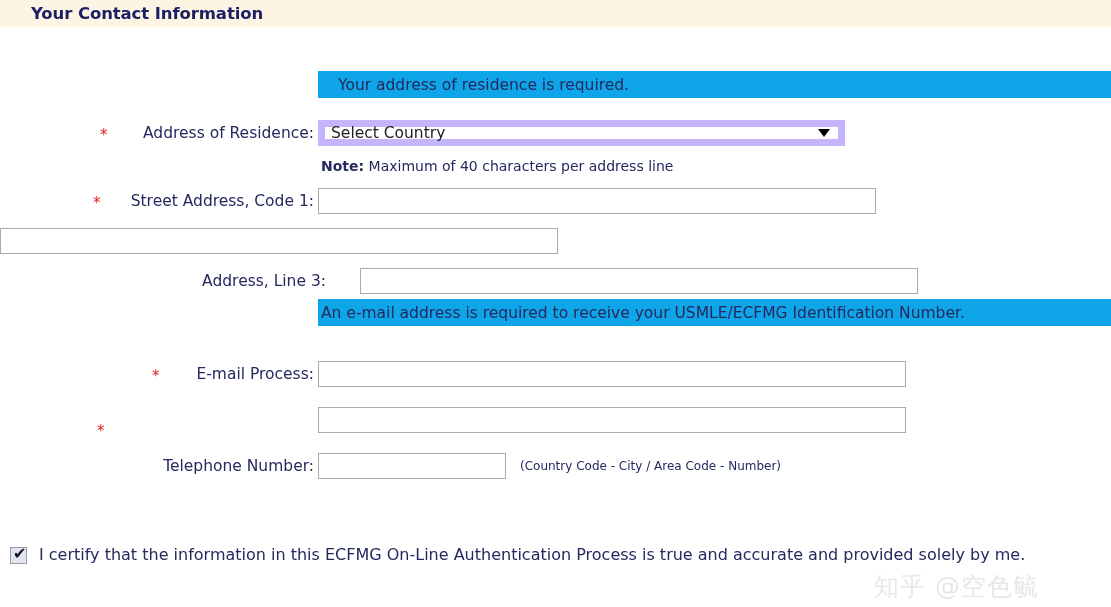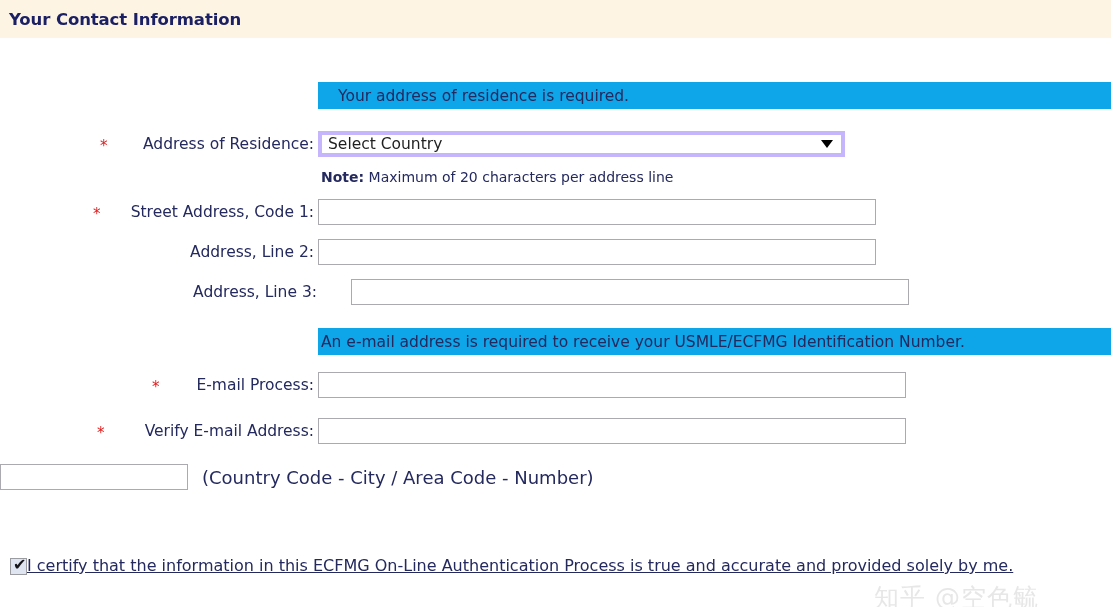--- a/index.html
+++ b/index.html
@@ -12,24 +12,24 @@
     background: #ffffff;
     font-family: "DejaVu Sans", "Liberation Sans", sans-serif;
     color: #24295e;
     overflow: hidden;
     position: relative;
   }
 
   
   .section-header {
     background: #fdf4e3;
-    height: 38px;
-    display: flex;
-    align-items: center;
-    padding-left: 9px;
+    height: 27px;
+    display: flex;
+    align-items: center;
+    padding-left: 31px;
     box-sizing: border-box;
   }
   .section-header-title {
     font-size: 16.5px;
     font-weight: bold;
     color: #1b1f63;
     letter-spacing: -0.1px;
   }
 
   
@@ -104,21 +104,21 @@
     color: #24295e;
     padding: 0 4px;
     outline: none;
   }
 
   
   .select-wrap {
     position: relative;
     width: 527px;
     height: 26px;
-    border: 4px solid #c4b5fd;
+    border: 7px solid #c4b5fd;
     background: #ffffff;
     box-sizing: border-box;
     display: flex;
     align-items: center;
     cursor: pointer;
   }
   .select-value {
     font-size: 15.5px;
     color: #1f1f1f;
     padding-left: 6px;
@@ -131,21 +131,21 @@
     transform: translateY(-50%);
     width: 0;
     height: 0;
     border-left: 6px solid transparent;
     border-right: 6px solid transparent;
     border-top: 8px solid #000000;
   }
 
   .hint-text {
     position: absolute;
-    font-size: 18px;
+    font-size: 12px;
     color: #24295e;
     white-space: nowrap;
   }
 
   
   .certify-row {
     position: absolute;
     left: 10px;
     top: 517px;
     display: flex;
@@ -167,23 +167,23 @@
     left: 2px;
     top: -3px;
     font-size: 16px;
     color: #16161a;
     line-height: 17px;
     font-family: "DejaVu Sans", "Liberation Sans", sans-serif;
   }
   .certify-text {
     font-size: 16px;
     color: #24295e;
+    margin-left: 12px;
     white-space: nowrap;
     line-height: 22px;
-    text-decoration: underline;
   }
 
   
   .watermark {
     position: absolute;
     left: 874px;
     top: 543px;
     font-size: 25px;
     color: #e7e7e7;
     font-family: "DejaVu Sans", "Liberation Sans", sans-serif;
@@ -210,66 +210,65 @@
       <span class="req-star" style="left:100px; top:2px;">*</span>
       <span>Address of Residence:</span>
     </div>
     <div class="select-wrap">
       <span class="select-value">Select Country</span>
       <span class="select-arrow"></span>
     </div>
   </div>
 
   <div class="note-line" style="top:131px;">
-    <b>Note:</b><span> Maximum of 20 characters per address line</span>
+    <b>Note:</b><span> Maximum of 40 characters per address line</span>
   </div>
 
   <div class="row" style="top:159px; left:0;">
     <div class="label-cell">
       <span class="req-star" style="left:93px; top:2px;">*</span>
       <span>Street Address, Code 1:</span>
     </div>
     <input class="txt" style="width: 558px;" type="text" value="" placeholder="">
   </div>
 
   <div class="row" style="top:199px; left:0;">
-    <div class="label-cell">
-      <span>Address, Line 2:</span>
-    </div>
     <input class="txt" style="width: 558px;" type="text" value="" placeholder="">
   </div>
 
-  <div class="row" style="top:239px; left:3px;gap:30px;">
+  <div class="row" style="top:239px; left:12px;gap:30px;">
     <div class="label-cell">
       <span>Address, Line 3:</span>
     </div>
     <input class="txt" style="width: 558px;" type="text" value="" placeholder="">
   </div>
 
-  <div class="info-bar left-pad-0" style="top:290px;text-align:center;">
+  <div class="info-bar left-pad-0" style="top:272px;text-align:center;">
     <span class="info-bar-text">An e-mail address is required to receive your USMLE/ECFMG Identification Number.</span>
   </div>
 
   <div class="row" style="top:332px; left:0;">
     <div class="label-cell">
       <span class="req-star" style="left:152px; top:2px;">*</span>
       <span>E-mail Process:</span>
     </div>
     <input class="txt" style="width: 588px;" type="text" value="" placeholder="">
   </div>
 
   <div class="row" style="top:378px; left:0;">
     <div class="label-cell">
       <span class="req-star" style="left:97px; top:2px;">*</span>
-      <span>Verify E-mail Address:</span>
     </div>
     <input class="txt" style="width: 588px;" type="text" value="" placeholder="">
   </div>
 
   <div class="row" style="top:424px; left:0;">
+    <div class="label-cell">
+      <span>Telephone Number:</span>
+    </div>
     <input class="txt" style="width: 188px;" type="text" value="" placeholder="">
     <span class="hint-text" style="position:static; margin-left:14px;">(Country Code - City / Area Code - Number)</span>
   </div>
 
   <div class="certify-row">
     <div class="checkbox">
       <span class="tick">✔</span>
     </div>
     <span class="certify-text">I certify that the information in this ECFMG On-Line Authentication Process is true and accurate and provided solely by me.</span>
   </div>

